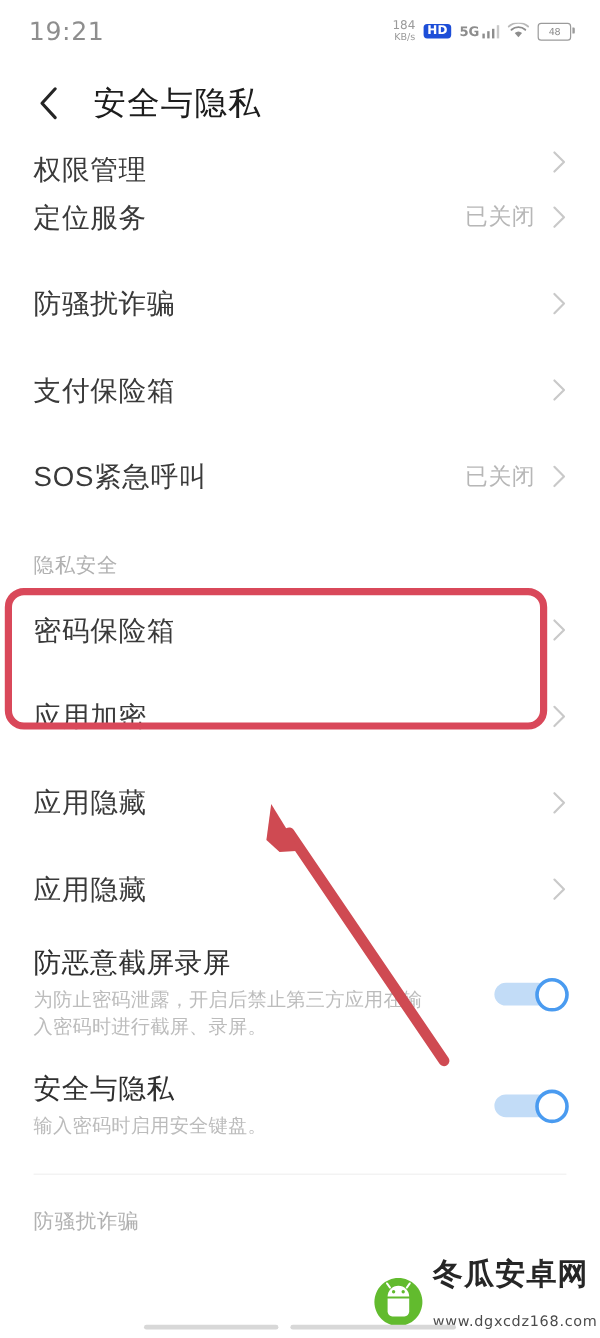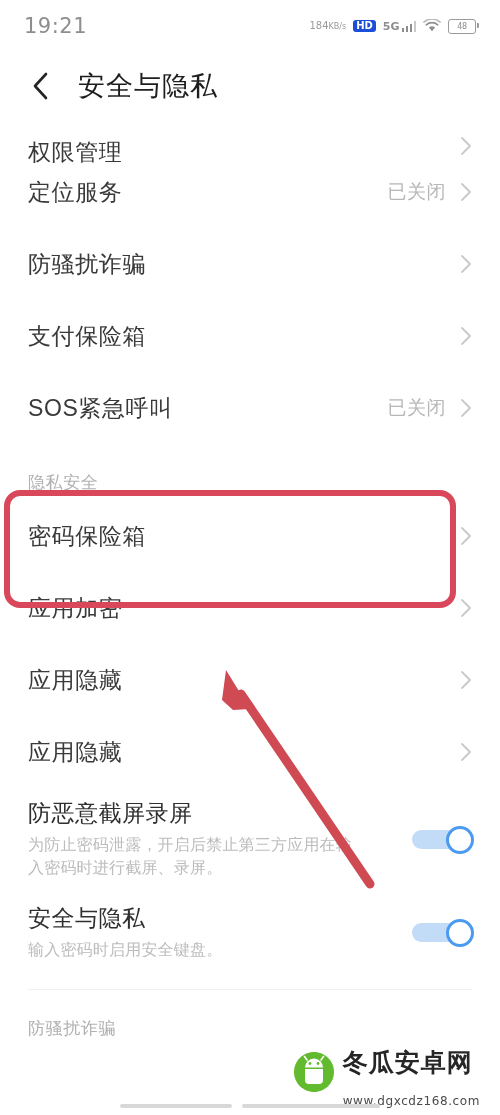--- a/index.html
+++ b/index.html
@@ -35,21 +35,21 @@
     letter-spacing: 0.5px;
     font-family: "DejaVu Sans", sans-serif;
   }
   .sb-right {
     display: flex;
     align-items: center;
     gap: 7px;
   }
   .sb-net {
     display: flex;
-    flex-direction: row;
+    flex-direction: column;
     align-items: flex-end;
     line-height: 1.0;
     color: #9a9a9a;
     font-family: "DejaVu Sans", sans-serif;
   }
   .sb-net .n1 { font-size: 10px; }
   .sb-net .n2 { font-size: 8px; }
   .sb-hd {
     background: #1d4ed8;
     color: #ffffff;
@@ -122,21 +122,21 @@
   .page-title {
     font-size: 27px;
     color: #1d1d1d;
     margin-left: 10px;
     letter-spacing: 1px;
   }
 
   
   .list {
     position: absolute;
-    left: 0; top: 120px;
+    left: 0; top: 109px;
     width: 500px;
   }
   .row {
     position: relative;
     height: 72px;
     display: flex;
     align-items: center;
     padding: 0 26px 0 28px;
     box-sizing: border-box;
   }
@@ -249,24 +249,24 @@
   .anno-arrow {
     position: absolute;
     left: 0; top: 0;
     width: 500px; height: 1115px;
     pointer-events: none;
   }
 
   
   .watermark {
     position: absolute;
-    right: 20px;
+    right: 2px;
     bottom: 8px;
     display: flex;
-    align-items: flex-start;
+    align-items: flex-end;
     gap: 7px;
   }
   .wm-logo {
     width: 44px; height: 44px;
     flex: 0 0 auto;
   }
   .wm-text { display: flex; flex-direction: column; line-height: 1; }
   .wm-name {
     font-size: 25px;
     font-weight: bold;

